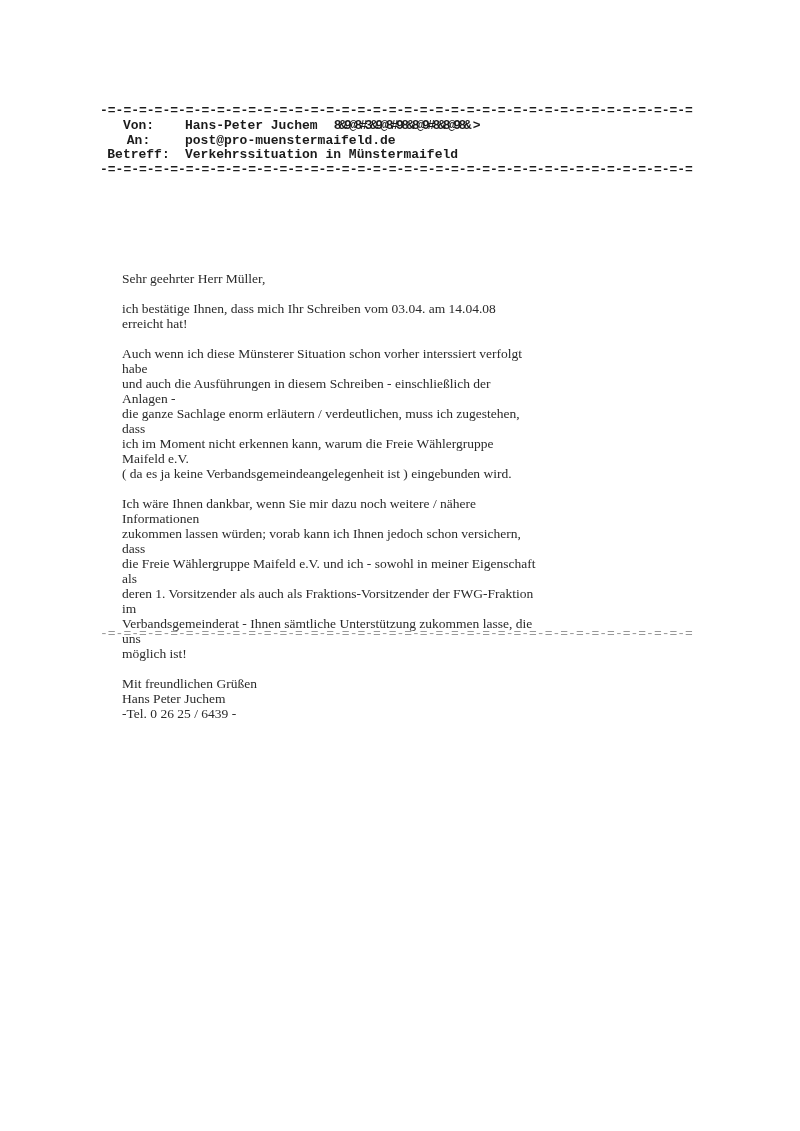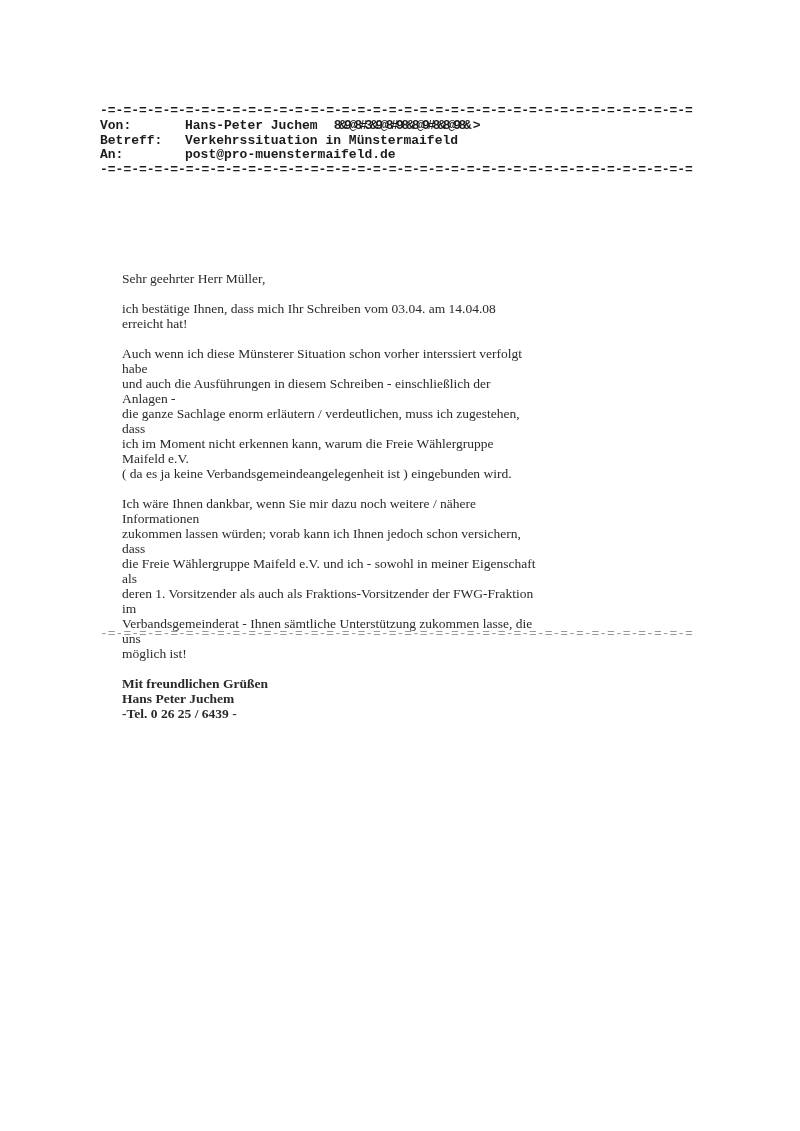--- a/index.html
+++ b/index.html
@@ -28,21 +28,21 @@
     color: #1b1b1b;
     white-space: nowrap;
   }
   .sep-line {
     white-space: nowrap;
   }
   .hdr-row { display: flex; }
   .hdr-label {
     display: inline-block;
     width: 77px;
-    text-align: left;
+    text-align: center;
     flex: 0 0 77px;
   }
   .hdr-value { margin-left: 8px; }
   .redacted {
     display: inline-block;
     letter-spacing: -2.6px;
     margin-left: 16px;
     margin-right: 4px;
     transform: scaleY(1.02);
   }
@@ -53,21 +53,21 @@
     top: 271px;
     width: 430px;
     font-size: 13.5px;
     line-height: 15px;
     color: #2a2a2a;
   }
   .para {
     margin: 0 0 15px 15px;
     white-space: pre-line;
   }
-  .para:last-child { margin-bottom: 0; font-weight: bold; }
+  .para:last-child { margin-bottom: 0; }
   
   .footer-sep {
     position: absolute;
     left: 100px;
     top: 626px;
     font-family: "Liberation Mono", "DejaVu Sans Mono", monospace;
     font-weight: normal;
     font-size: 13px;
     color: #979797;
     white-space: nowrap;
@@ -80,27 +80,27 @@
 
   <div class="email-header">
     <div class="sep-line">-=-=-=-=-=-=-=-=-=-=-=-=-=-=-=-=-=-=-=-=-=-=-=-=-=-=-=-=-=-=-=-=-=-=-=-=-=-=</div>
 
     <div class="hdr-row">
       <span class="hdr-label">Von:</span>
       <span class="hdr-value"><span>Hans-Peter Juchem</span><span class="redacted">8&amp;9@8#3&amp;9@8#98&amp;8@9#8&amp;8@98&amp;</span><span>&gt;</span></span>
     </div>
 
     <div class="hdr-row">
-      <span class="hdr-label">Betreff:</span>
-      <span class="hdr-value">Verkehrssituation in Münstermaifeld</span>
+      <span class="hdr-label">An:</span>
+      <span class="hdr-value">post@pro-muenstermaifeld.de</span>
     </div>
 
     <div class="hdr-row">
-      <span class="hdr-label">An:</span>
-      <span class="hdr-value">post@pro-muenstermaifeld.de</span>
+      <span class="hdr-label">Betreff:</span>
+      <span class="hdr-value">Verkehrssituation in Münstermaifeld</span>
     </div>
 
 
     <div class="sep-line">-=-=-=-=-=-=-=-=-=-=-=-=-=-=-=-=-=-=-=-=-=-=-=-=-=-=-=-=-=-=-=-=-=-=-=-=-=-=</div>
   </div>
 
   <div class="letter-body">
     <p class="para">Sehr geehrter Herr Müller,</p>
     <p class="para">ich bestätige Ihnen, dass mich Ihr Schreiben vom 03.04. am 14.04.08 erreicht hat!</p>
     <p class="para">Auch wenn ich diese Münsterer Situation schon vorher interssiert verfolgt habe

